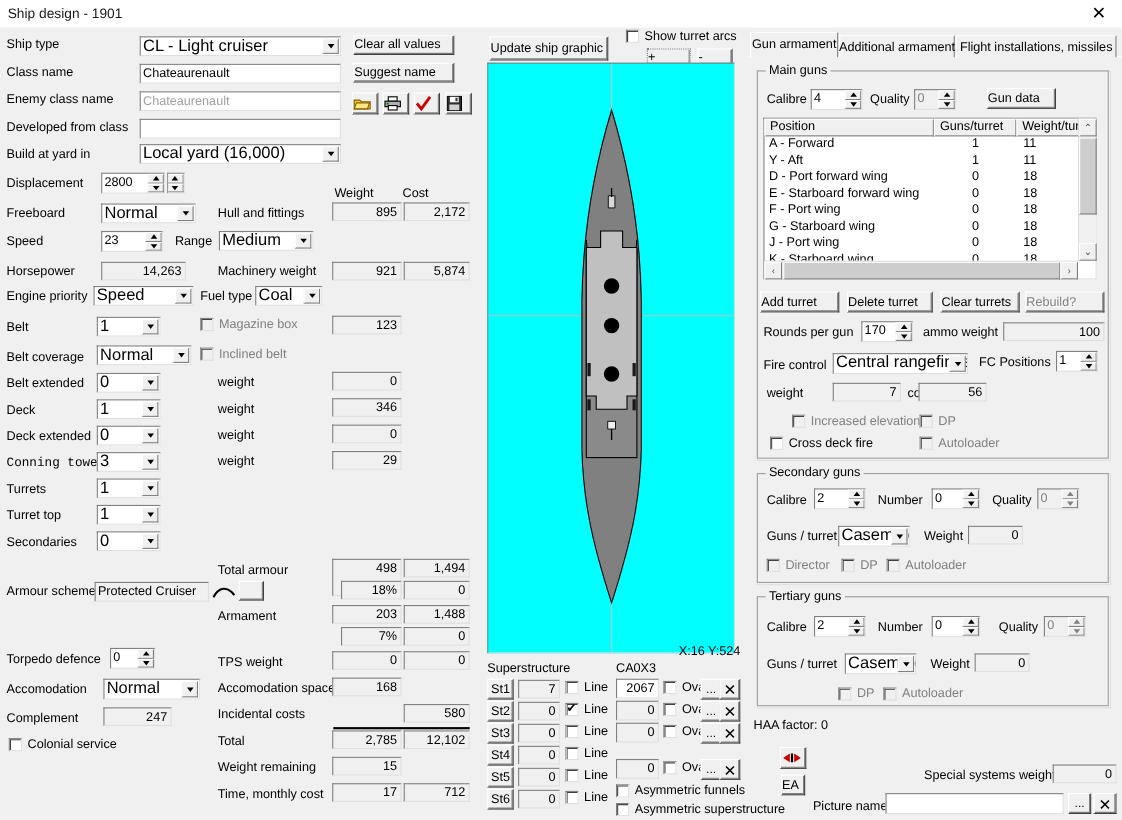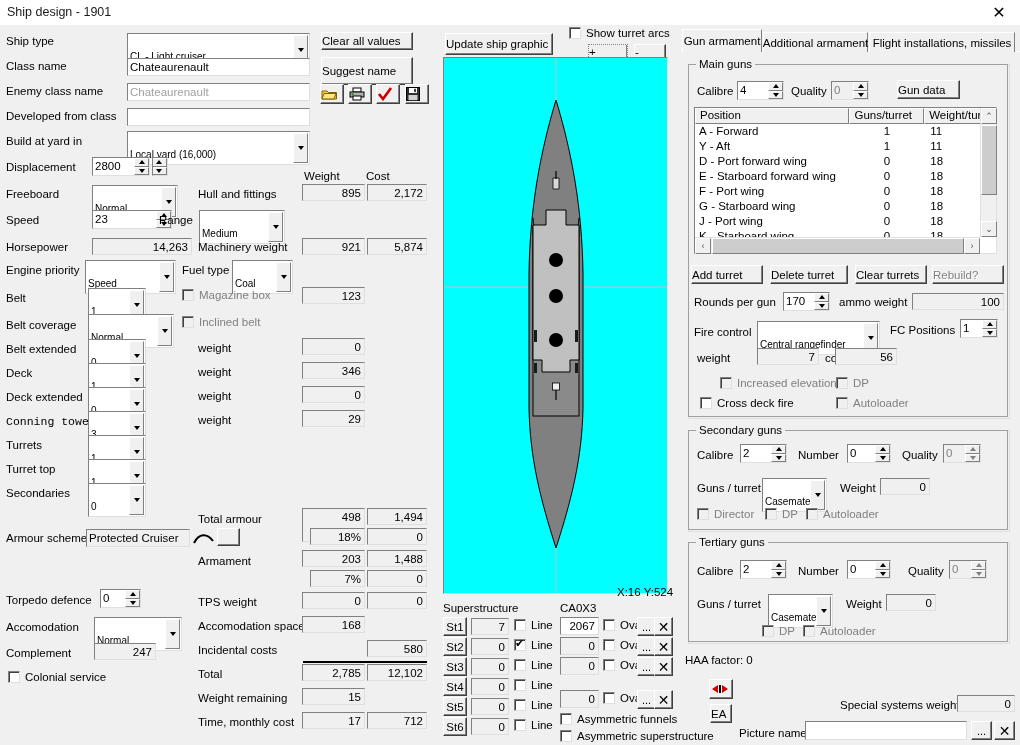--- a/index.html
+++ b/index.html
@@ -29,21 +29,21 @@
     font-family:"Liberation Sans", sans-serif; font-size:11.5px;
     padding:1px 2px; color:#000; line-height:14px;
   }
   .txt.ro { background:#f0f0f0; color:#000; }
   .txt.dim { background:#f0f0f0; color:#808080; }
   .txt.right { text-align:right; padding-right:3px; }
 
   .combo {
     background:#fff; border:1px solid #808080;
     border-right-color:#dfdfdf; border-bottom-color:#dfdfdf;
-    font-size:10px; padding:16px 2px; line-height:14px; color:#000;
+    font-size:15px; padding:1px 2px; line-height:14px; color:#000;
     position:absolute; overflow:hidden; white-space:nowrap;
   }
   .combo .arrow {
     position:absolute; right:1px; top:1px; bottom:1px; width:15px;
     background:#f0f0f0; border:1px solid #fff;
     border-right-color:#808080; border-bottom-color:#808080;
     display:flex; align-items:center; justify-content:center;
   }
   .combo .arrow::after {
     content:""; width:0;height:0;
@@ -213,35 +213,35 @@
     </span>
 </div>
 
 <div class="abs lbl" style="left:6px;top:188px;">Freeboard</div>
 <div class="combo" style="left:92px;top:185px;width:86px;height:18px;">
   <span>Normal</span>
   <span class="arrow"></span>
 </div>
 
 <div class="abs lbl" style="left:6px;top:214px;">Speed</div>
-<div class="spin" style="left:92px;top:210px;width:80px;height:19px;">
+<div class="spin" style="left:92px;top:210px;width:56px;height:19px;">
   <span>23</span>
   <span class="spinbtn">
       <div class="up"></div>
       <div class="dn"></div>
     </span>
 </div>
 <div class="abs lbl" style="left:159px;top:214px;">Range</div>
 <div class="combo" style="left:199px;top:210px;width:86px;height:18px;">
   <span>Medium</span>
   <span class="arrow"></span>
 </div>
 
 <div class="abs lbl" style="left:6px;top:241px;">Horsepower</div>
-<div class="abs txt ro right" style="left:92px;top:238px;width:100px;height:17px;">14,263</div>
+<div class="abs txt ro right" style="left:92px;top:238px;width:77px;height:17px;">14,263</div>
 
 <div class="abs lbl" style="left:6px;top:264px;">Engine priority</div>
 <div class="combo" style="left:85px;top:260px;width:91px;height:18px;">
   <span>Speed</span>
   <span class="arrow"></span>
 </div>
 <div class="abs lbl" style="left:182px;top:264px;">Fuel type</div>
 <div class="combo" style="left:232px;top:260px;width:61px;height:18px;">
   <span>Coal</span>
   <span class="arrow"></span>
@@ -395,21 +395,21 @@
 <div class="abs lbl" style="left:198px;top:692px;">Weight remaining</div>
 <div class="abs txt ro right" style="left:302px;top:688px;width:63px;height:17px;">15</div>
 
 <div class="abs lbl" style="left:198px;top:716px;">Time, monthly cost</div>
 <div class="abs txt ro right" style="left:302px;top:712px;width:63px;height:17px;">17</div>
 <div class="abs txt ro right" style="left:367px;top:712px;width:60px;height:17px;">712</div>
 
 <div class="btn" style="left:321px;top:32px;width:92px;height:18px;">
   <span>Clear all values</span>
 </div>
-<div class="btn" style="left:321px;top:57px;width:92px;height:28px;">
+<div class="btn" style="left:321px;top:57px;width:92px;height:18px;">
   <span>Suggest name</span>
 </div>
 
 <div class="btn" style="left:320px;top:84px;width:24px;height:20px;">
   <svg width="17" height="13" viewBox="0 0 17 13">
     <path d="M1 3 h5 l1.5 1.5 h8 V11 H1 Z" fill="#ffcc33" stroke="#806000" stroke-width="1"></path>
     <path d="M3 5.5 h12 l-2 5.5 H1 Z" fill="#ffe680" stroke="#806000" stroke-width="1"></path>
   </svg>
 </div>
 <div class="btn" style="left:348px;top:84px;width:24px;height:20px;">

